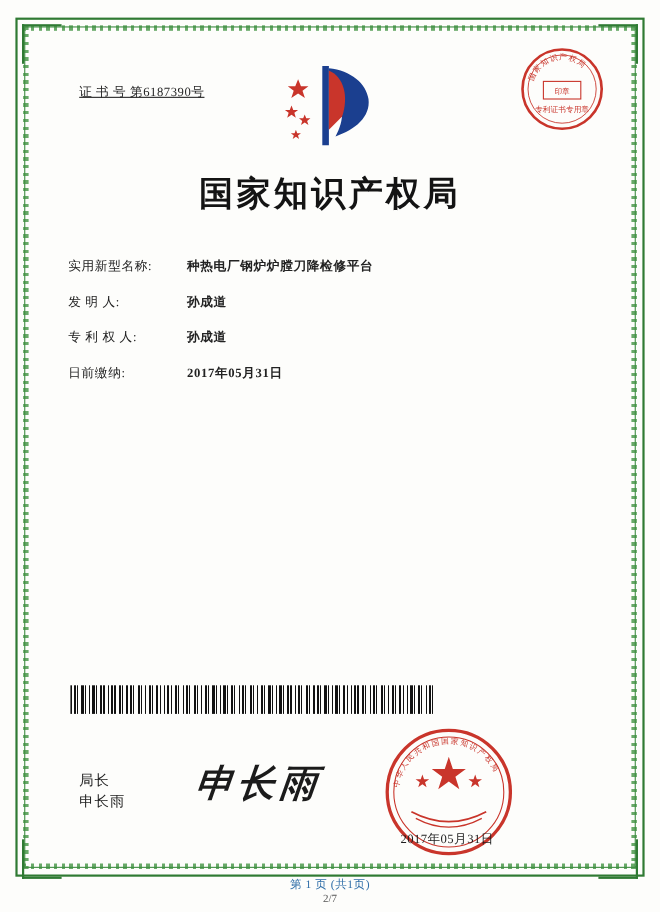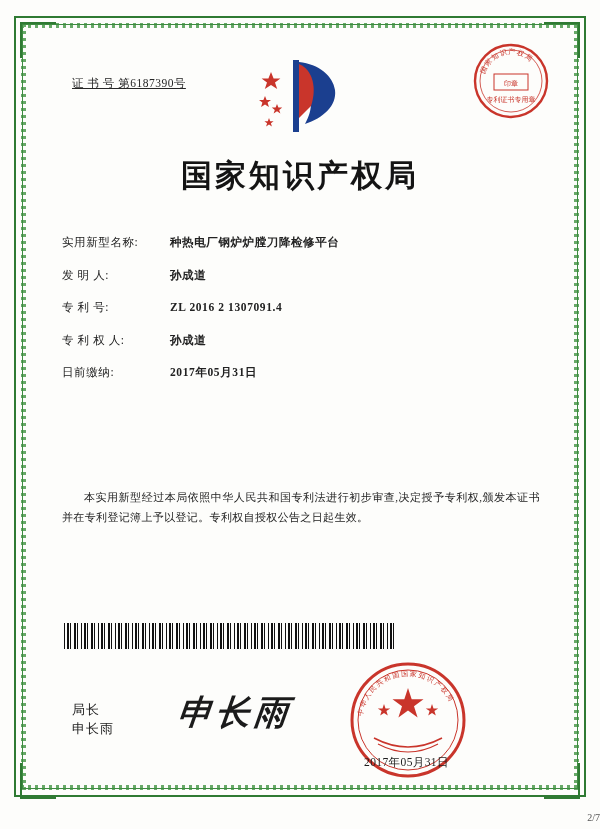--- a/index.html
+++ b/index.html
@@ -195,21 +195,21 @@
     width: 600px;
     text-align: center;
     font-size: 10.5px;
     color: #2f6ea8;
     letter-spacing: 0.5px;
   }
   .page-number {
     position: absolute;
     left: 0; top: 812px;
     width: 600px;
-    text-align: right;
+    text-align: center;
     font-size: 10px;
     color: #555;
   }
   .seal-text { font-size: 7px; fill: #c9352b; }
 </style>
 </head>
 <body>
 
 <div class="page">
 
@@ -254,35 +254,30 @@
   <div class="fields">
     <div class="field-row">
       <span class="field-label">实用新型名称:</span>
       <span class="field-value">种热电厂钢炉炉膛刀降检修平台</span>
     </div>
     <div class="field-row">
       <span class="field-label">发 明 人:</span>
       <span class="field-value">孙成道</span>
     </div>
     <div class="field-row">
-      <span class="field-label">专 利 号:</span>
-      <span class="field-value">ZL 2016 2 1307091.4</span>
-    </div>
-    <div class="field-row">
       <span class="field-label">专 利 权 人:</span>
       <span class="field-value">孙成道</span>
     </div>
     <div class="field-row">
       <span class="field-label">日前缴纳:</span>
       <span class="field-value">2017年05月31日</span>
     </div>
   </div>
 
   <div class="body-text">
-    <p>本实用新型经过本局依照中华人民共和国专利法进行初步审查,决定授予专利权,颁发本证书并在专利登记簿上予以登记。专利权自授权公告之日起生效。</p>
   </div>
 
   <div class="barcode"></div>
 
   <div class="sig-label">
     <div>局长</div>
     <div>申长雨</div>
   </div>
   <div class="sig-script">申长雨</div>
 
@@ -296,15 +291,16 @@
       </text>
       <polygon points="60,28 63.7,39.2 75.5,39.2 66,46.2 69.6,57.5 60,50.5 50.4,57.5 54,46.2 44.5,39.2 56.3,39.2" fill="#c9352b"></polygon>
       <polygon points="84,44 85.5,48.4 90.2,48.4 86.4,51.1 87.8,55.6 84,52.9 80.2,55.6 81.6,51.1 77.8,48.4 82.5,48.4" fill="#c9352b"></polygon>
       <polygon points="36,44 37.5,48.4 42.2,48.4 38.4,51.1 39.8,55.6 36,52.9 32.2,55.6 33.6,51.1 29.8,48.4 34.5,48.4" fill="#c9352b"></polygon>
       <path d="M26 78 Q60 96 94 78" fill="none" stroke="#c9352b" stroke-width="1.6"></path>
       <path d="M30 84 Q60 100 90 84" fill="none" stroke="#c9352b" stroke-width="1.1"></path>
     </svg>
   </div>
   <div class="seal-date">2017年05月31日</div>
 
+  <div class="page-footer">第 1 页 (共1页)</div>
   <div class="page-number">2/7</div>
 
 </div>
 
 </body></html>

